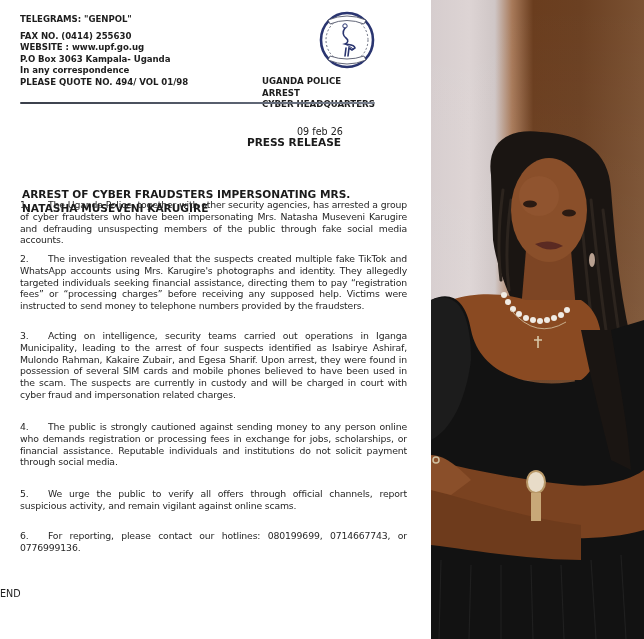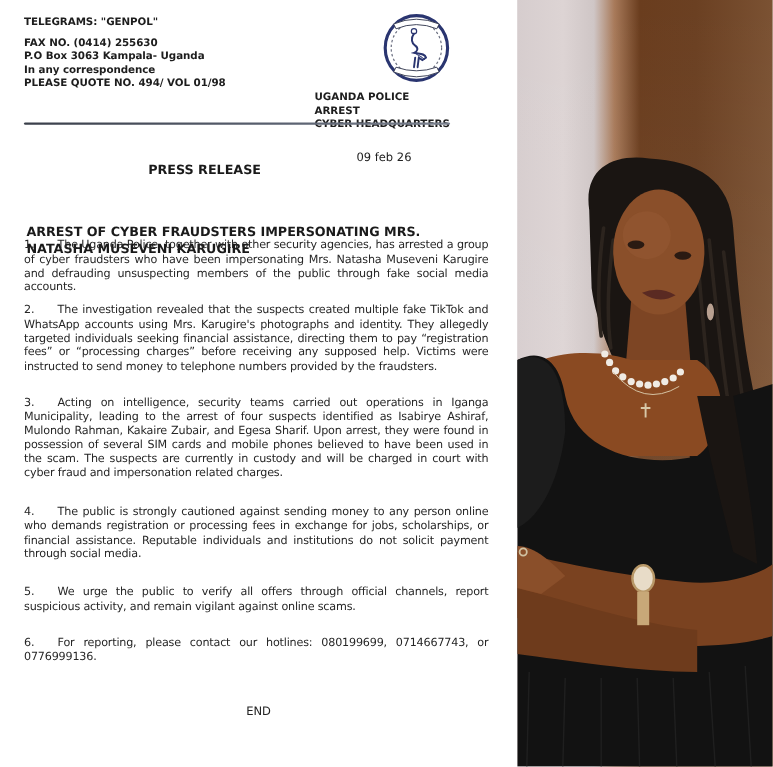--- a/index.html
+++ b/index.html
@@ -26,41 +26,41 @@
     .rule {
       position: absolute; left: 20px; top: 102px; width: 355px; height: 2px;
       background: linear-gradient(to right, #3a3f4a, #5a6170 60%, #7b8290);
       border-radius: 1px;
     }
     .date {
       position: absolute; left: 297px; top: 114px;
       font-size: 9.6px; color: #222; margin-top: 12px;
     }
     .press-release {
-      position: absolute; left: 0; width: 341px; top: 136px; text-align: center;
+      position: absolute; left: 0; width: 341px; top: 136px; text-align: right;
       font-size: 10.6px; font-weight: bold; color: #1a1a1a;
     }
     .headline {
       position: absolute; left: 22px; width: 387px; top: 187px; 
       font-size: 10.6px; font-weight: bold; line-height: 14px; color: #1a1a1a;
     }
     .para {
       position: absolute; left: 20px; width: 387px;
       font-size: 9.3px; line-height: 11.8px; color: #262626;
       text-align: justify; letter-spacing: -0.15px;
     }
     .para .num { display: inline-block; width: 28px; }
     .p1 { top: 199px; }
     .p2 { top: 253px; }
     .p3 { top: 330px; }
     .p4 { top: 421px; }
     .p5 { top: 488px; }
     .p6 { top: 530px; }
     .end {
-      position: absolute; left: 0; width: 431px; top: 588px; text-align: center;
+      position: absolute; left: 0; width: 431px; top: 588px; 
       font-size: 9.6px; color: #222;
     }
 
     
     .photo {
       position: absolute; left: 431px; top: 0; width: 213px; height: 639px; overflow: hidden;
       background: linear-gradient(to right, #d6cdce 0%, #ddd4d4 18%, #cfc6c6 30%, #a87a5a 38%, #6a3d1e 48%, #6b4022 70%, #7b5233 100%);
     }
     .photo .curtain-fade {
       position: absolute; left: 0; top: 0; width: 100%; height: 100%;
@@ -69,20 +69,21 @@
     .photo svg { position: absolute; left: 0; top: 0; }
   </style>
 </head>
 <body>
 
 <div class="doc">
 
   <div class="letterhead-left">
     <div class="telegram">TELEGRAMS: "GENPOL"</div>
     <div>FAX NO. (0414) 255630</div>
+    <div>WEBSITE : www.upf.go.ug</div>
     <div>P.O Box 3063 Kampala- Uganda</div>
     <div>In any correspondence</div>
     <div>PLEASE QUOTE NO.  494/ VOL 01/98</div>
   </div>
 
   <div class="logo">
     <svg width="58" height="62" viewBox="0 0 58 62">
       <ellipse cx="29" cy="30" rx="26" ry="27" fill="none" stroke="#2a3570" stroke-width="2.6"></ellipse>
       <ellipse cx="29" cy="30" rx="21" ry="22" fill="none" stroke="#6a6f80" stroke-width="1" stroke-dasharray="2 2"></ellipse>
       <path d="M10 10 Q29 2 48 10 L46 14 Q29 7 12 14 Z" fill="#ffffff" stroke="#3a3f55" stroke-width="0.8"></path>

